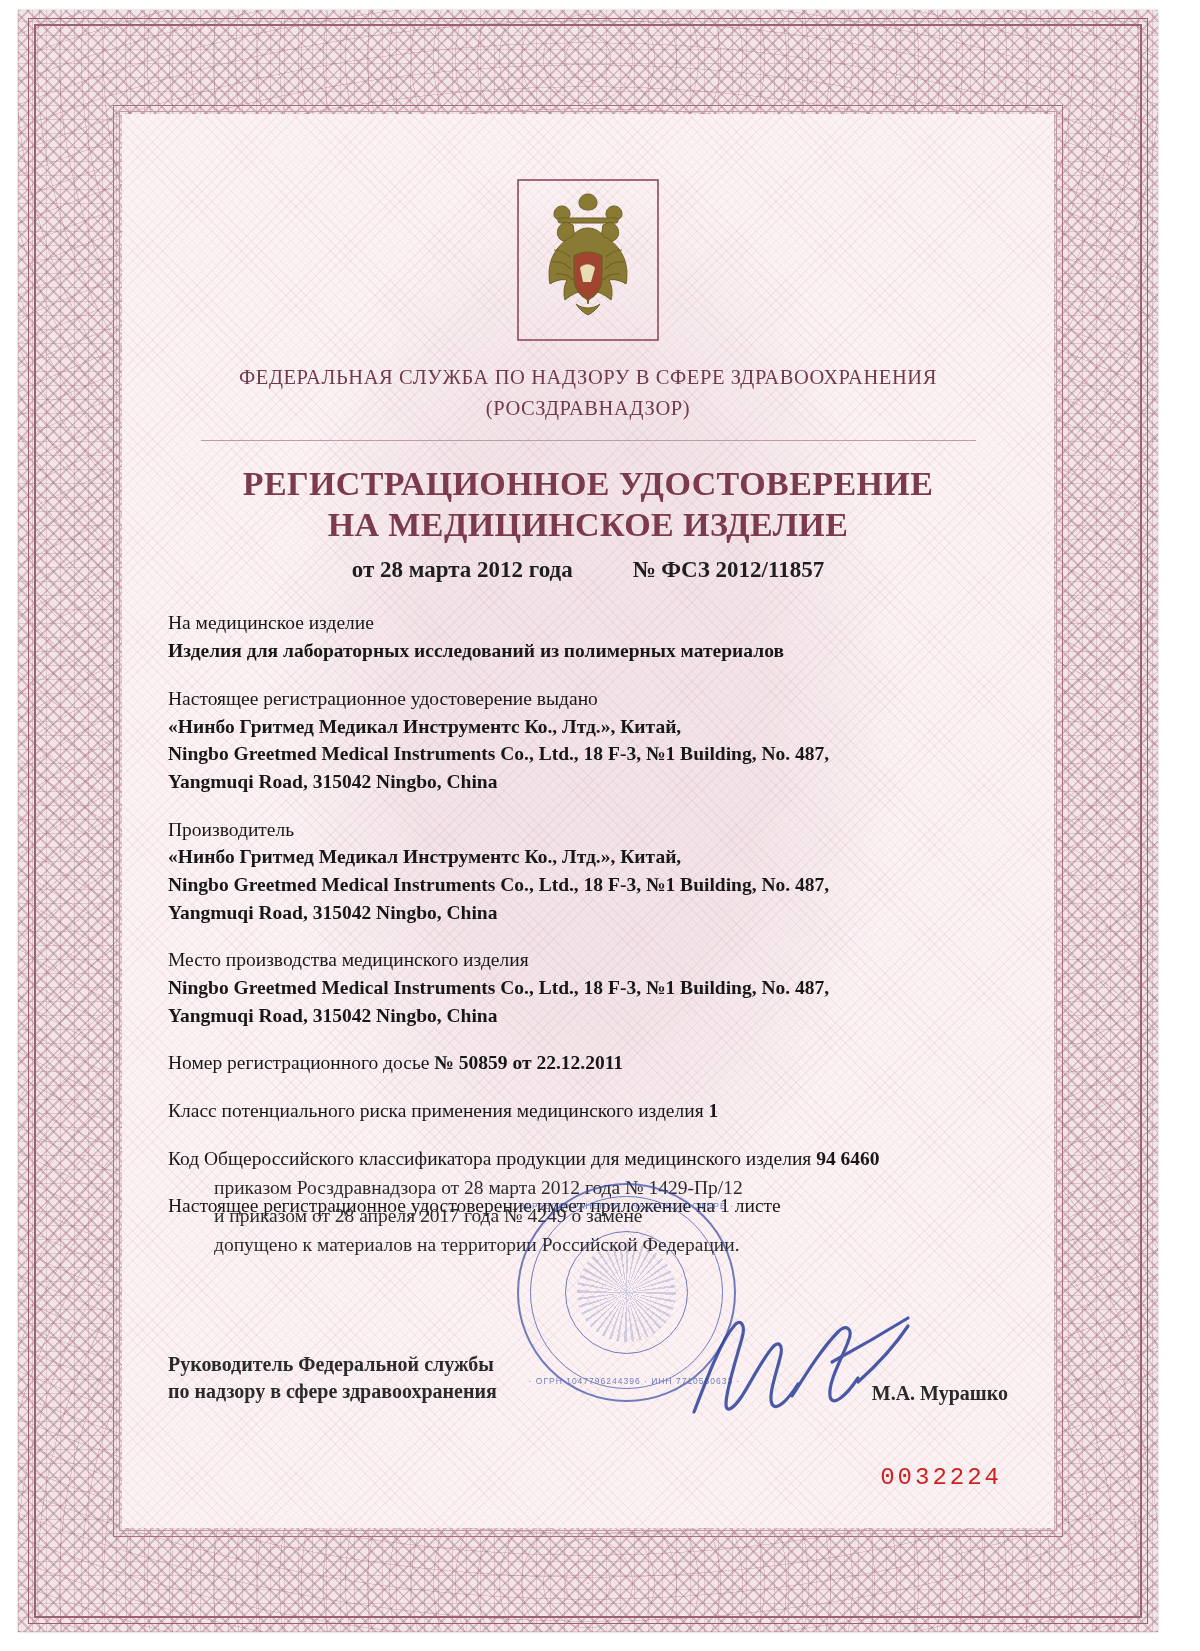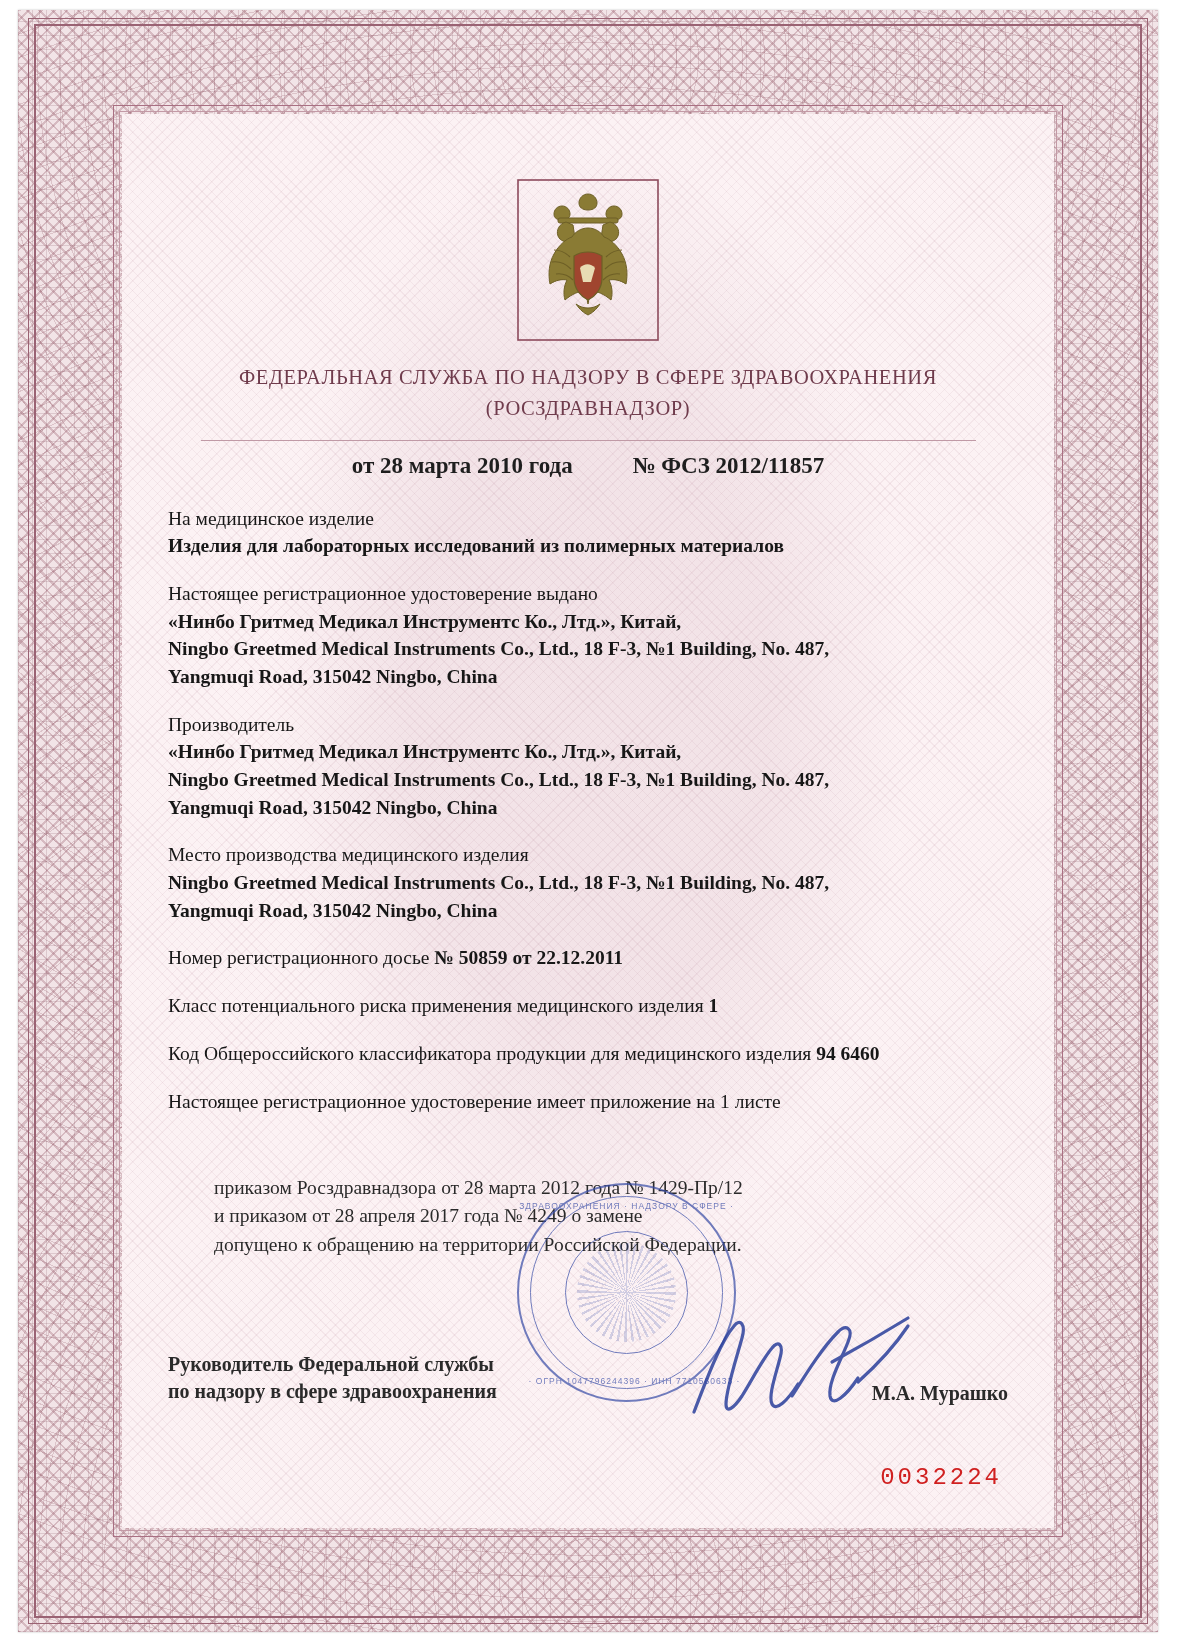--- a/index.html
+++ b/index.html
@@ -263,23 +263,27 @@
       </svg>
     </div>
 
     <div class="agency">
       <span>ФЕДЕРАЛЬНАЯ СЛУЖБА ПО НАДЗОРУ В СФЕРЕ ЗДРАВООХРАНЕНИЯ</span>
       <span class="line2">(РОСЗДРАВНАДЗОР)</span>
     </div>
 
     <div class="rule"></div>
 
+    <div class="doc-title">
+      <div>РЕГИСТРАЦИОННОЕ УДОСТОВЕРЕНИЕ</div>
+      <div>НА МЕДИЦИНСКОЕ ИЗДЕЛИЕ</div>
+    </div>
 
     <div class="doc-meta">
-      <span>от  28 марта 2010 года</span>
+      <span>от  28 марта 2012 года</span>
       <span class="num">№  ФСЗ 2012/11857</span>
     </div>
 
     <div class="body">
 
       <div class="block">
         <div class="label">На медицинское изделие</div>
         <div class="val">Изделия для лабораторных исследований из полимерных материалов</div>
       </div>
 
@@ -321,21 +325,21 @@
 
       <div class="inline-block">
         <span class="label">Настоящее регистрационное удостоверение имеет приложение на 1 листе</span>
       </div>
 
     </div>
 
     <div class="order-block">
       <div>приказом Росздравнадзора от 28 марта 2012 года № 1429-Пр/12</div>
       <div>и приказом от 28 апреля 2017 года № 4249 о замене</div>
-      <div>допущено к обращению на территории Российской Федерации.</div>
+      <div>допущено к материалов на территории Российской Федерации.</div>
     </div>
 
     <div class="stamp">
       <div class="stamp-core"></div>
       <div class="stamp-top">ЗДРАВООХРАНЕНИЯ · НАДЗОРУ В СФЕРЕ ·</div>
       <div class="stamp-bottom">· ОГРН 1047796244396 · ИНН 7710560633 ·</div>
     </div>
 
     <svg class="sig-ink" viewBox="0 0 260 130" aria-hidden="true">
       <g fill="none" stroke="#2a3f9b" stroke-width="3.2" stroke-linecap="round" opacity=".85">

